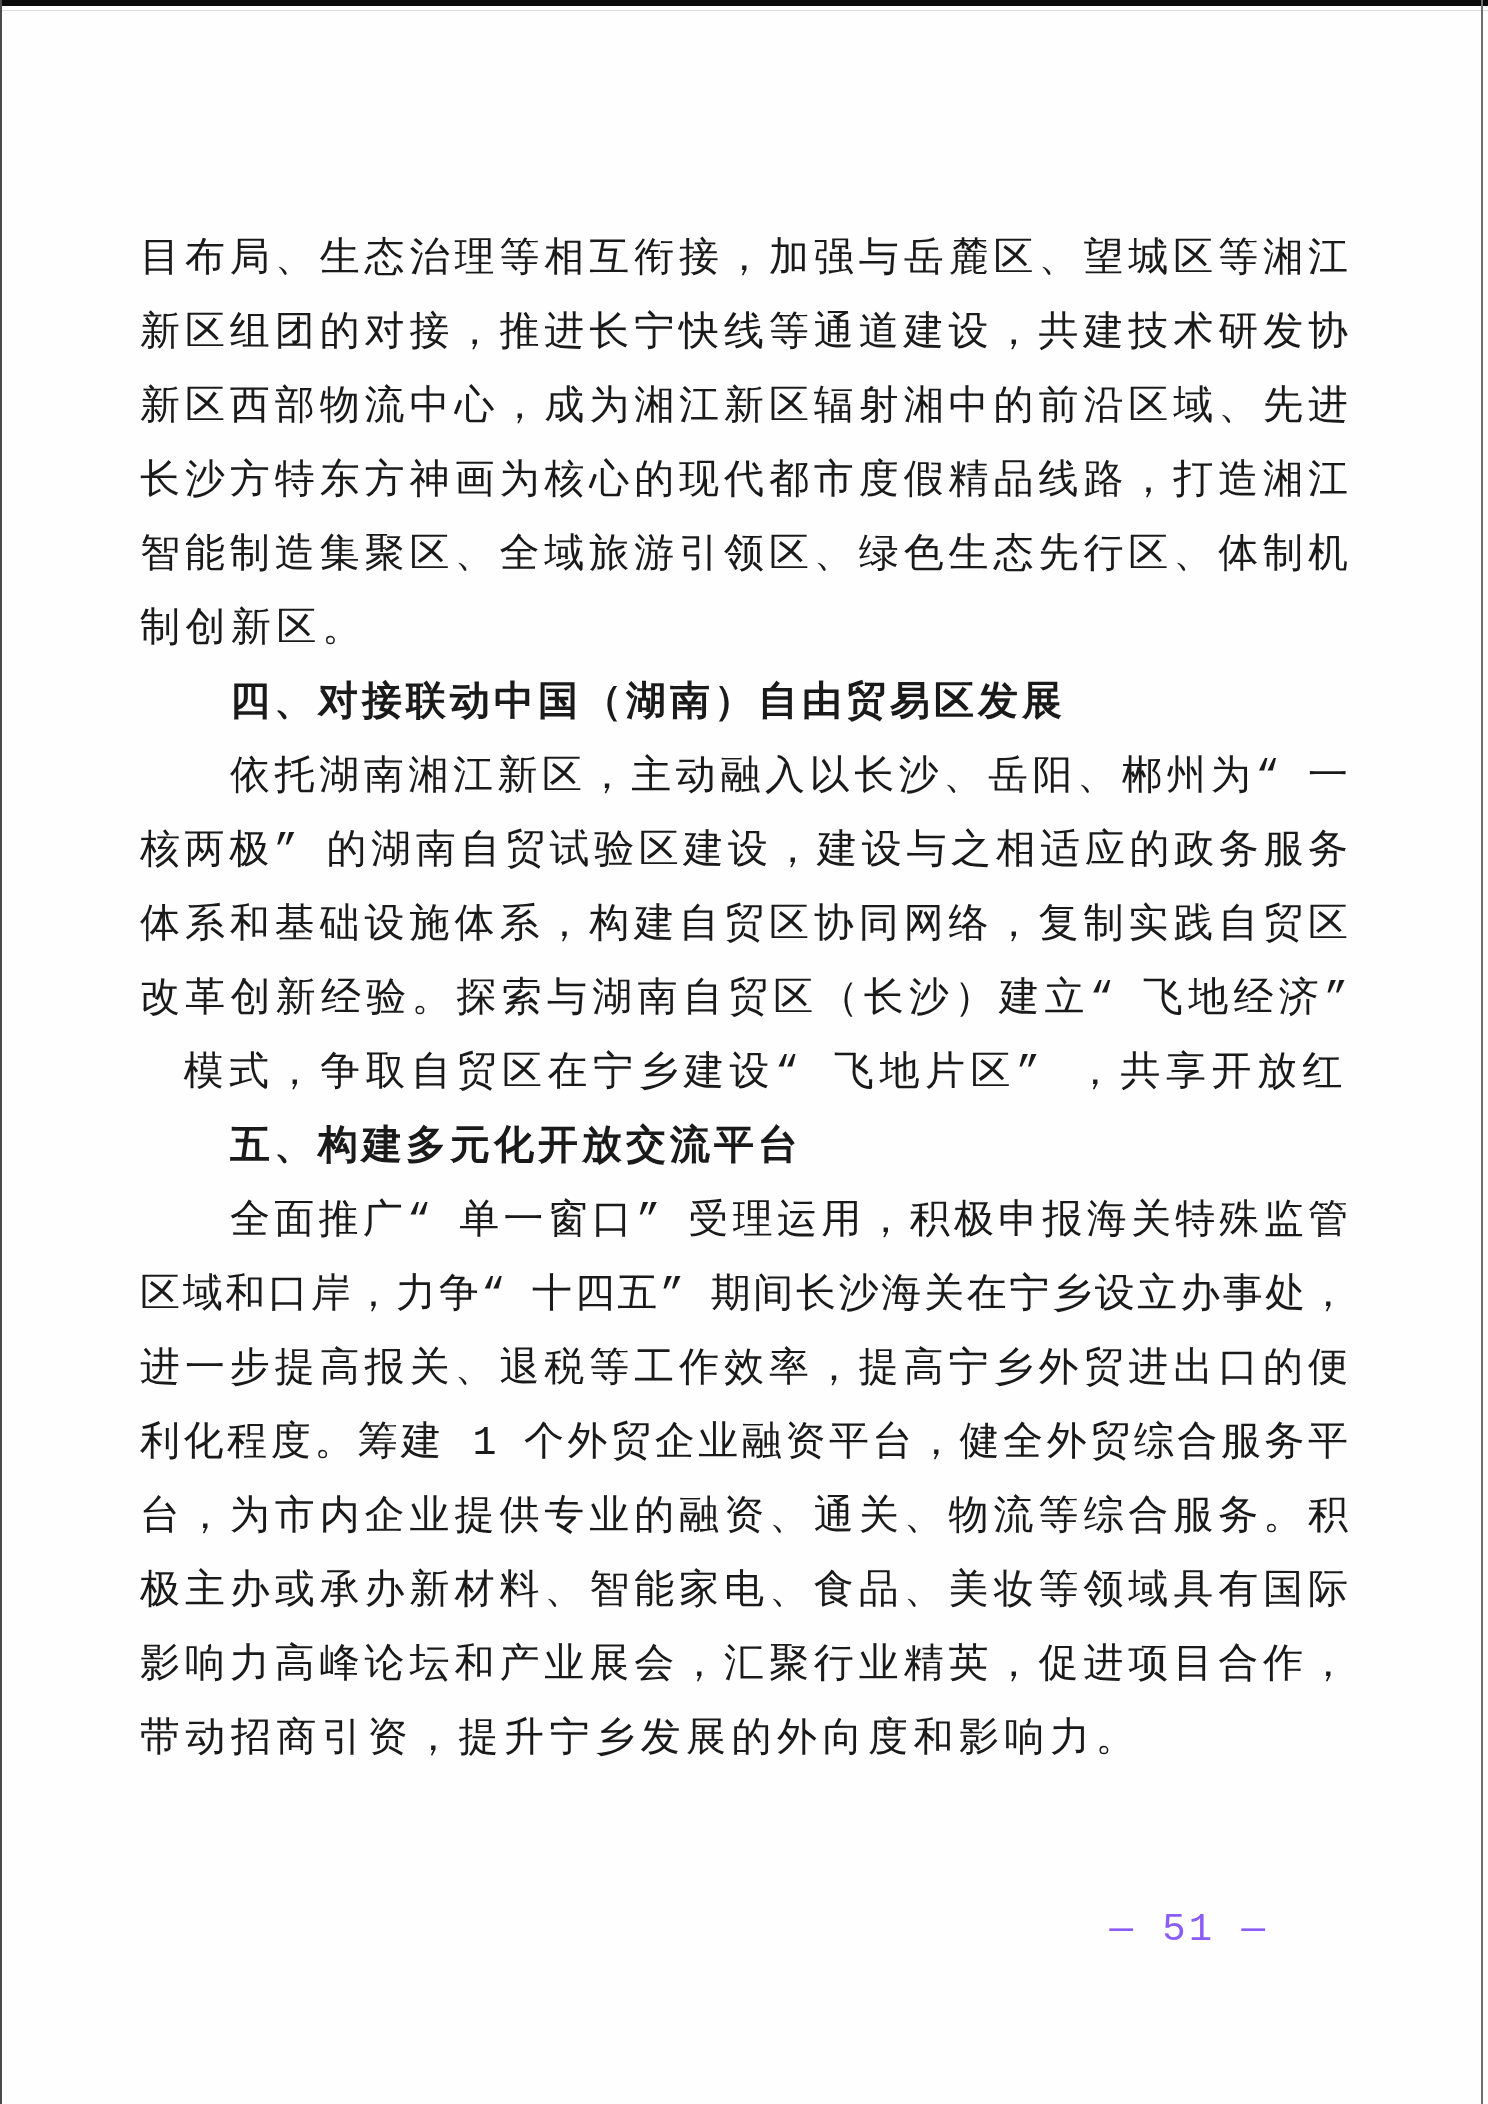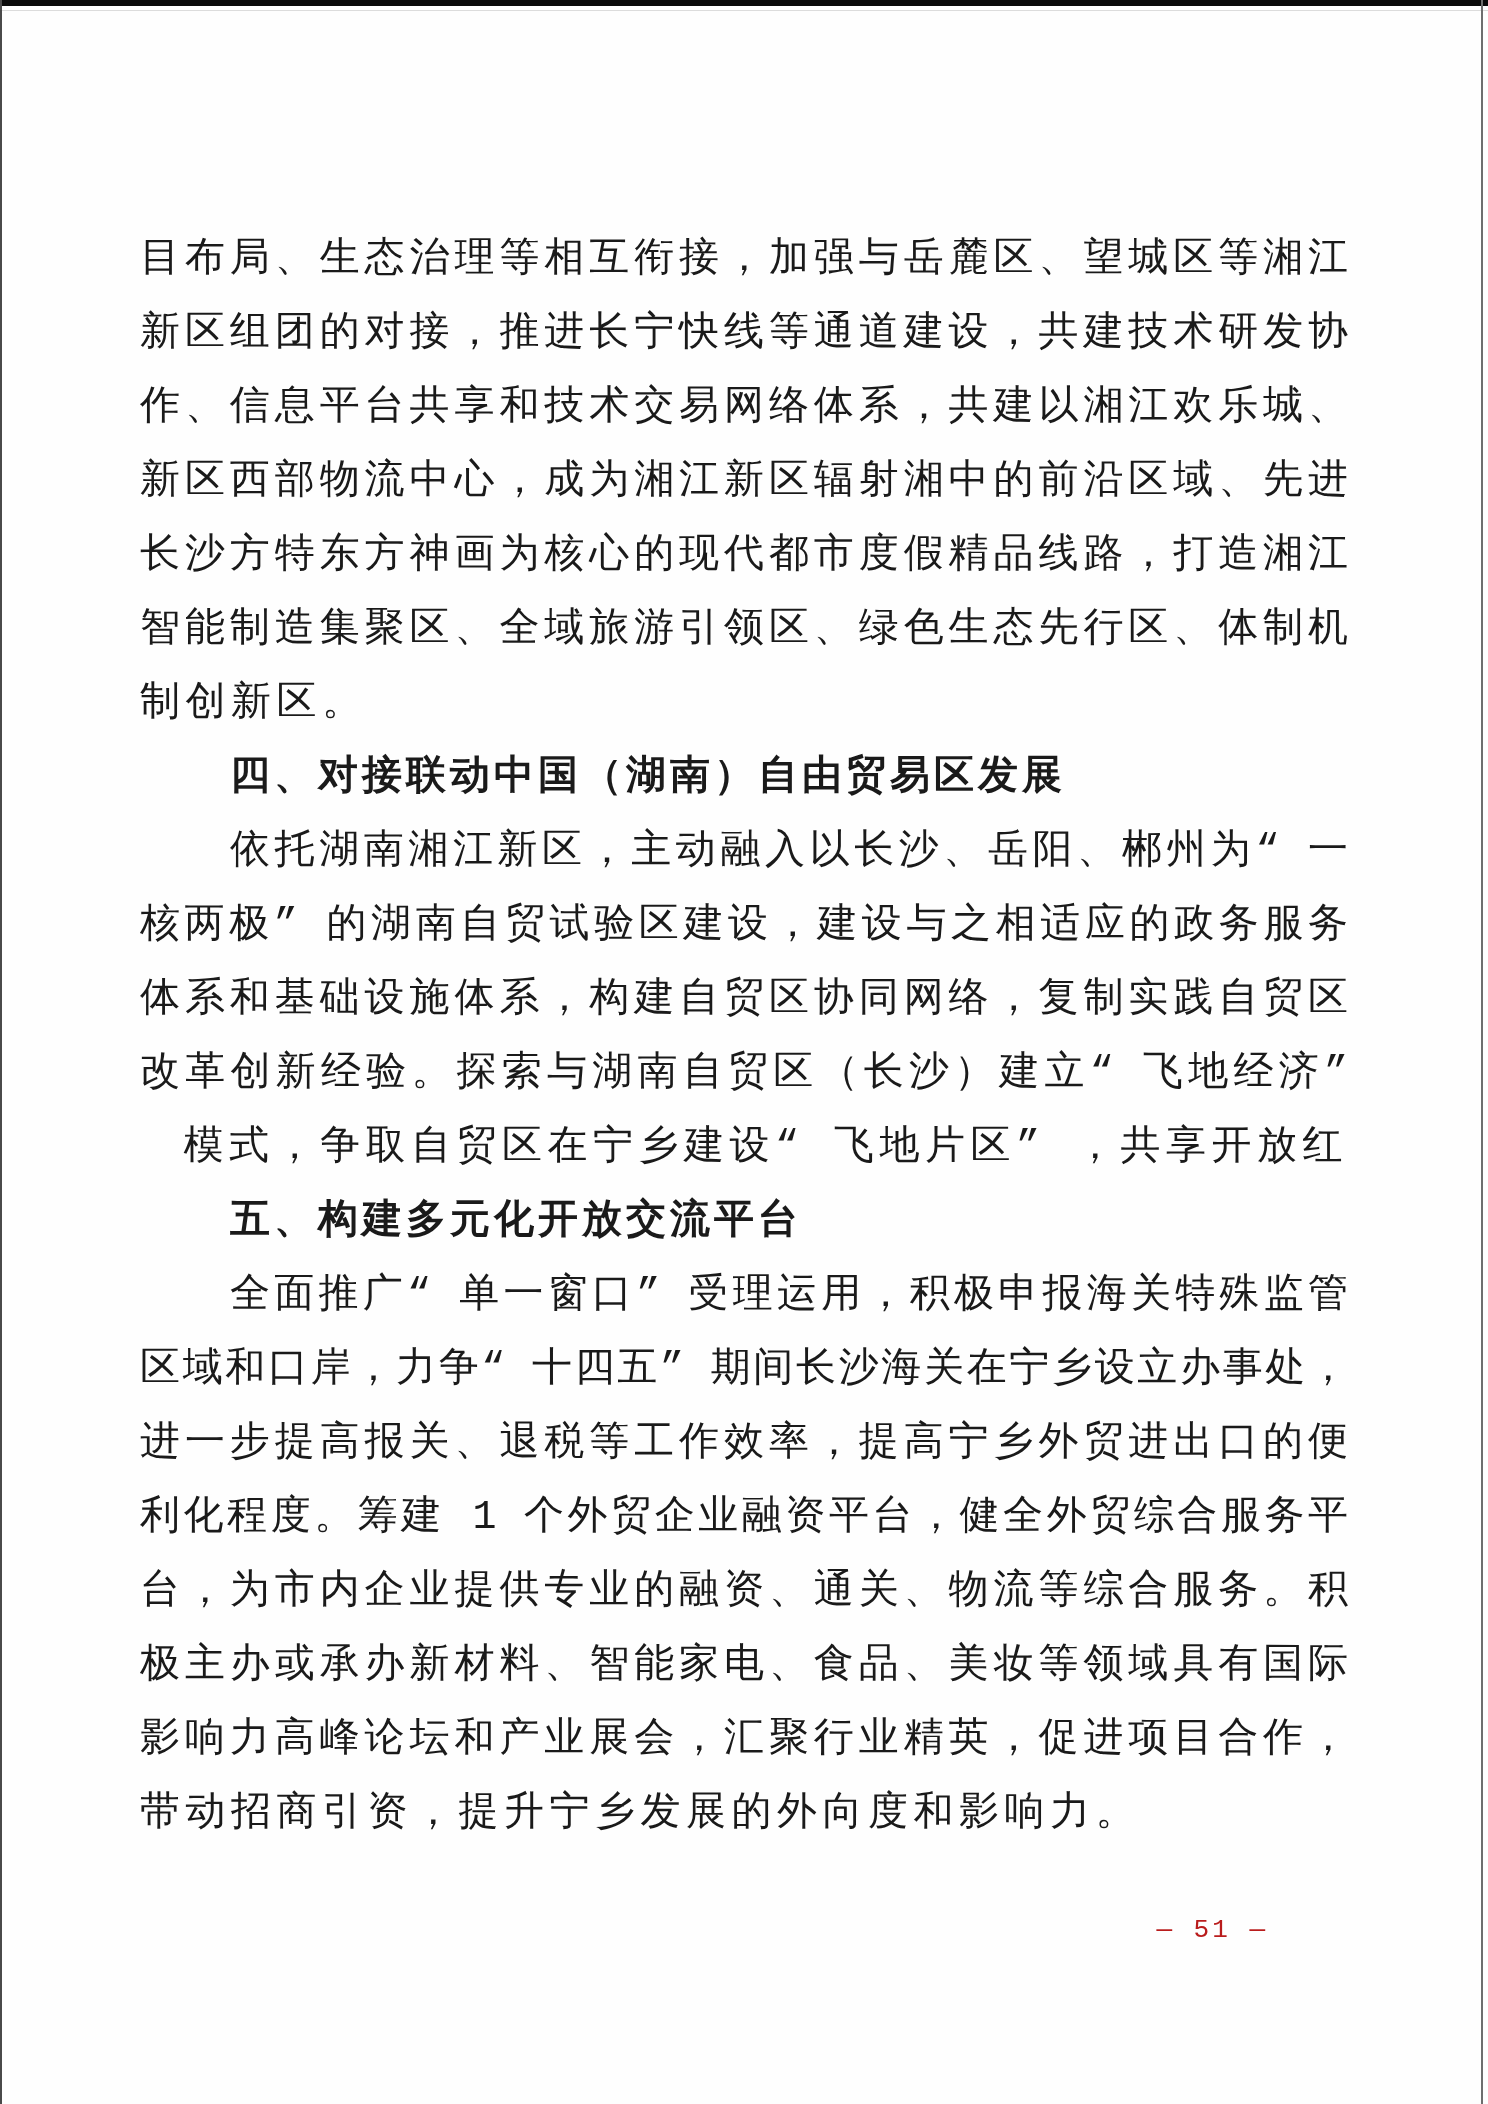--- a/index.html
+++ b/index.html
@@ -70,40 +70,39 @@
     text-align: center;
     text-align-last: left;
     white-space: nowrap;
   }
   .page-number {
     position: absolute;
     top: 1908px;
     right: 220px;
     height: 44px;
     line-height: 44px;
-    font-size: 26px;
+    font-size: 39px;
     letter-spacing: 3px;
-    color: #b91c1c;
+    color: #8b5cf6;
   }
 </style>
 </head>
 <body>
 
 <div class="page">
 
   <div class="edge-top"></div>
   <div class="edge-top-shadow"></div>
   <div class="edge-left"></div>
   <div class="edge-right"></div>
 
   <div class="text-block">
 
     <div class="line">目布局、生态治理等相互衔接，加强与岳麓区、望城区等湘江</div>
     <div class="line">新区组团的对接，推进长宁快线等通道建设，共建技术研发协</div>
-    <div class="line">作、信息平台共享和技术交易网络体系，共建以湘江欢乐城、</div>
     <div class="line">新区西部物流中心，成为湘江新区辐射湘中的前沿区域、先进</div>
     <div class="line">长沙方特东方神画为核心的现代都市度假精品线路，打造湘江</div>
     <div class="line">智能制造集聚区、全域旅游引领区、绿色生态先行区、体制机</div>
     <div class="line last">制创新区。</div>
 
     <div class="heading">四、对接联动中国（湖南）自由贸易区发展</div>
 
     <div class="line indent">依托湖南湘江新区，主动融入以长沙、岳阳、郴州为“ 一</div>
     <div class="line">核两极” 的湖南自贸试验区建设，建设与之相适应的政务服务</div>
     <div class="line">体系和基础设施体系，构建自贸区协同网络，复制实践自贸区</div>

